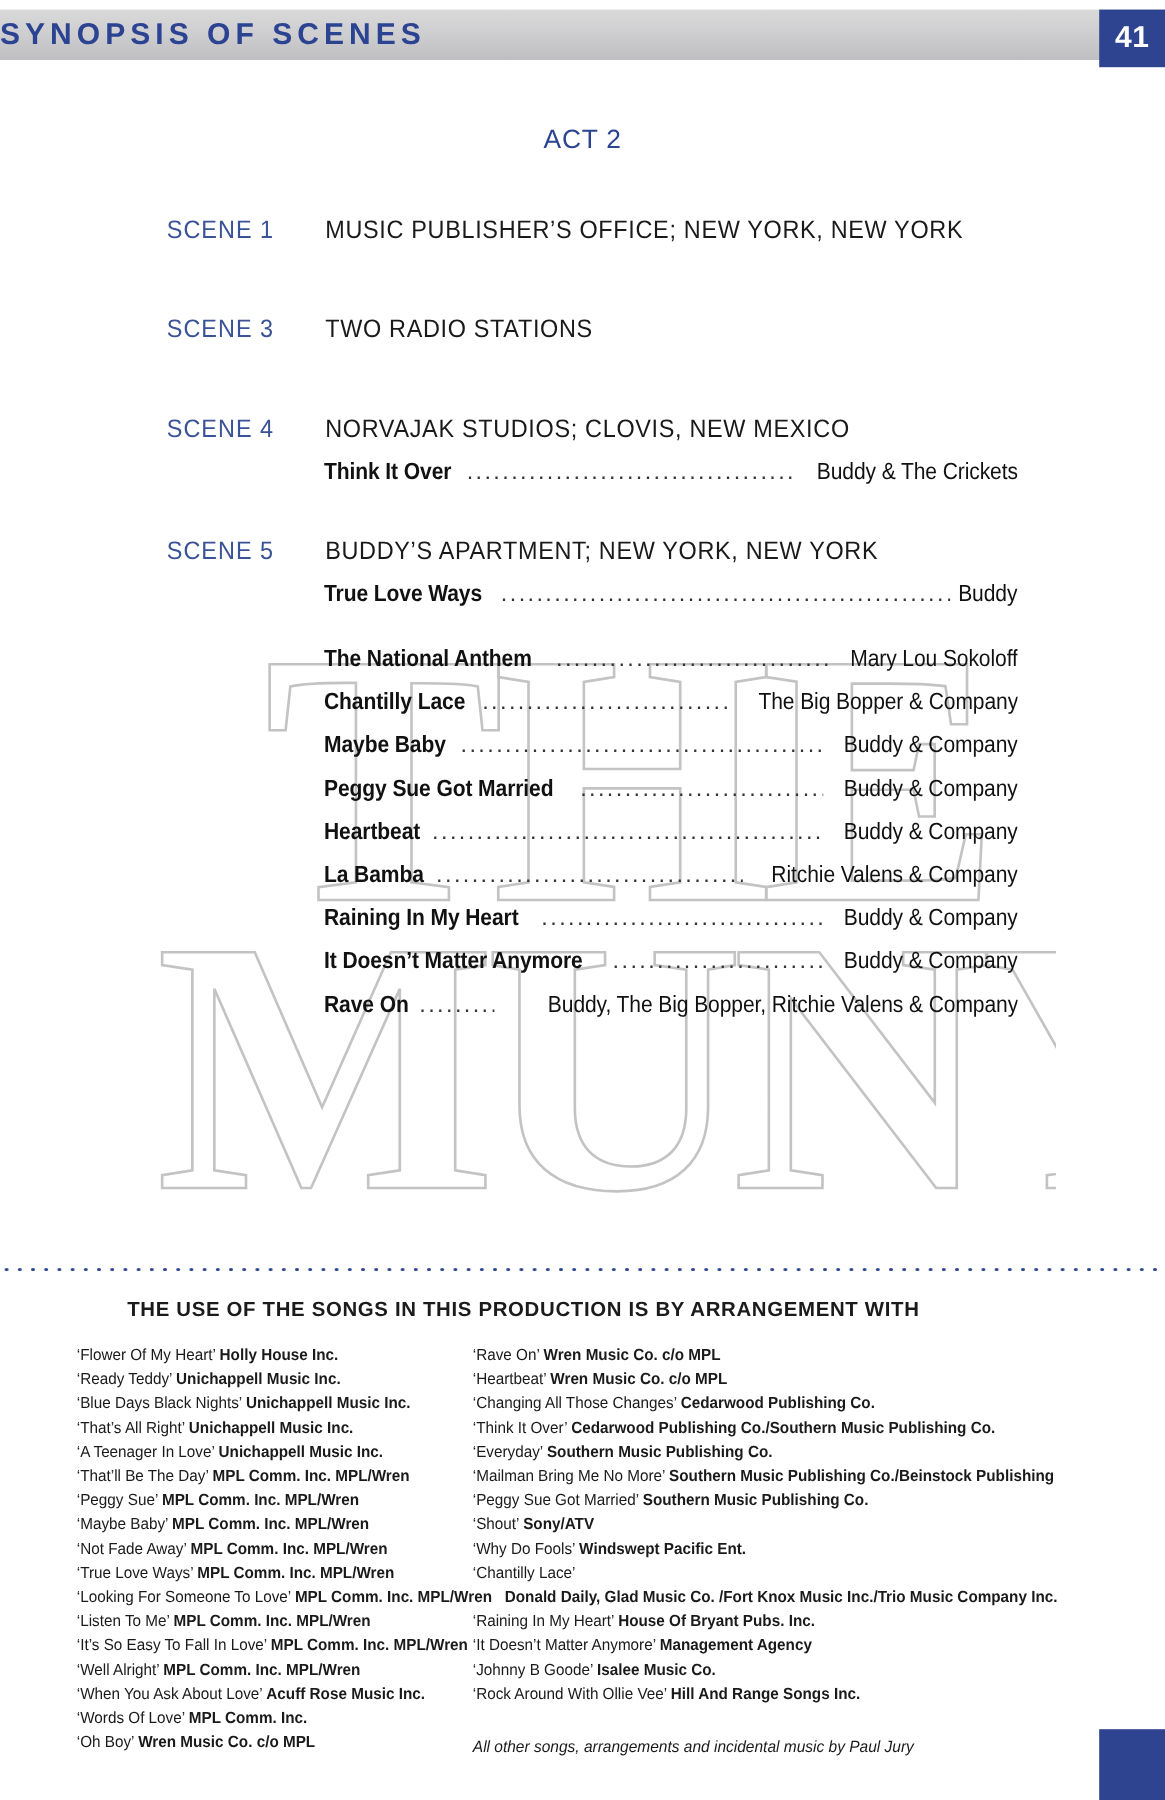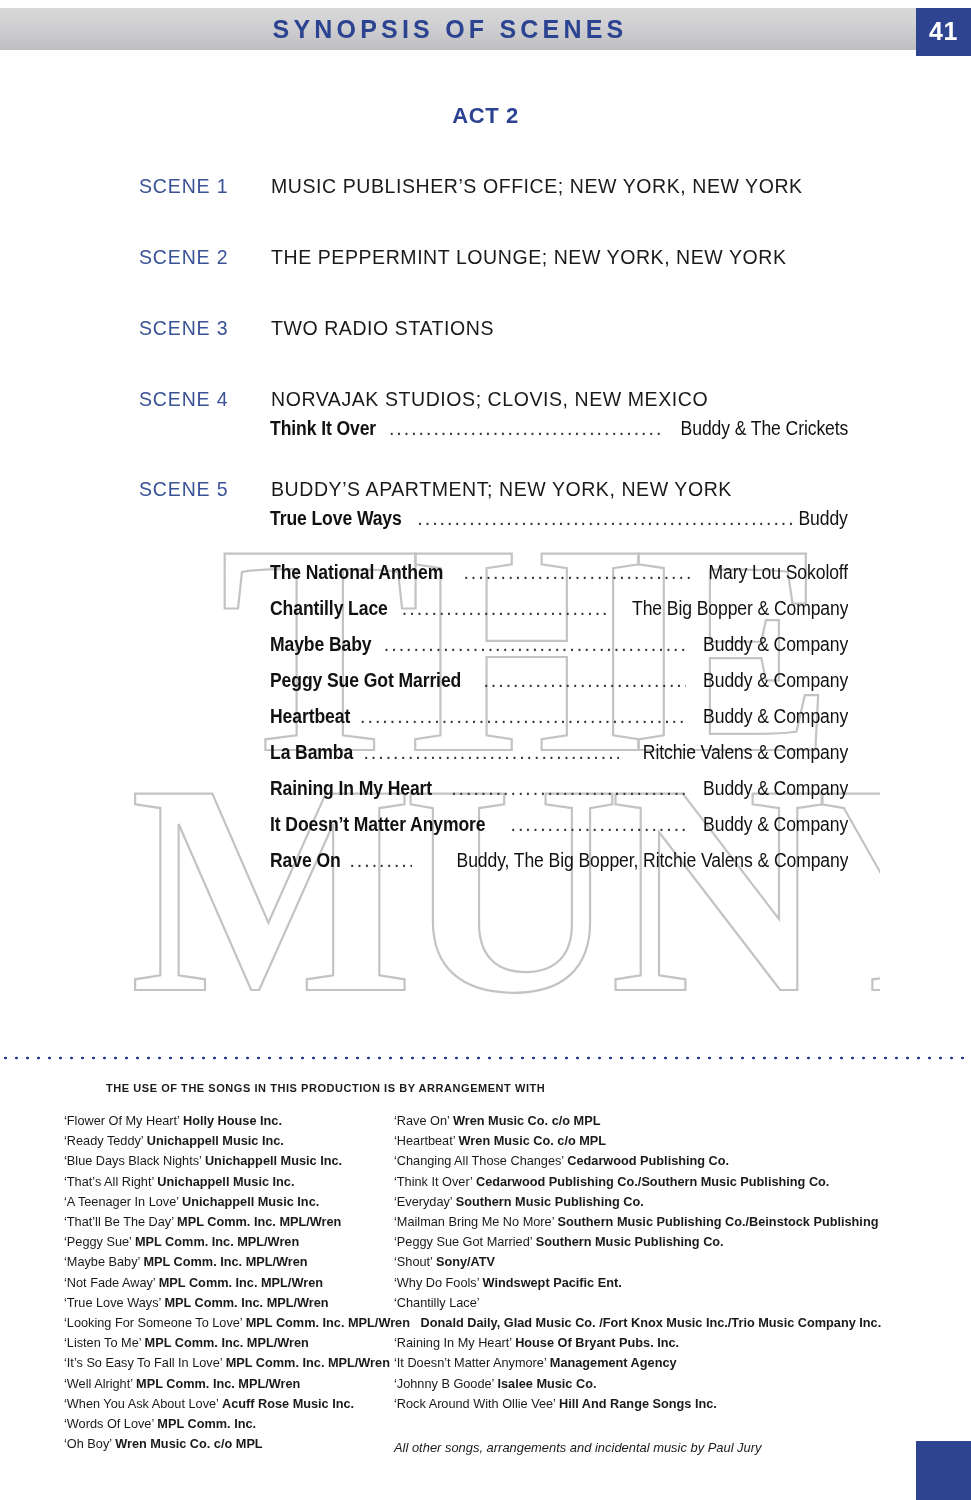--- a/index.html
+++ b/index.html
@@ -25,21 +25,21 @@
     height: 42px;
     background: linear-gradient(to bottom, #d9d9da 0%, #cfcfd1 45%, #c6c6c9 75%, #bfbfc2 100%);
   }
   .header-title {
     position: absolute;
     left: 0;
     top: 8px;
     width: 900px;
     height: 42px;
     line-height: 42px;
-    text-align: center;
+    text-align: left;
     color: #2c4391;
     font-size: 25px;
     font-weight: bold;
     letter-spacing: 4.2px;
     font-family: "Liberation Sans", sans-serif;
     white-space: nowrap;
   }
   .page-badge {
     position: absolute;
     left: 916px;
@@ -76,41 +76,42 @@
 
   
   .act-title {
     position: absolute;
     left: 0;
     top: 103px;
     width: 971px;
     text-align: center;
     color: #2c4391;
     font-size: 22px;
-    font-weight: bold;
+    font-weight: normal;
     letter-spacing: 0.6px;
     z-index: 2;
   }
 
   
   .scenes {
     position: absolute;
     left: 0;
     top: 168px;
     width: 971px;
     z-index: 2;
   }
   .scene {
     position: relative;
     margin-bottom: 0;
   }
   .scene-row {
     display: flex;
-    align-items: center;
+    align-items: flex-start;
     height: 36px;
+    margin-top: 12px;
   }
   .scene-label {
     width: 132px;
     margin-left: 139px;
     color: #3a5296;
     font-size: 21px;
     letter-spacing: 0.9px;
     font-weight: normal;
     white-space: nowrap;
     font-family: "Liberation Sans", sans-serif;
@@ -183,21 +184,21 @@
   .credits {
     position: absolute;
     left: 0;
     top: 1082px;
     width: 971px;
     z-index: 2;
   }
   .credits-heading {
     margin-left: 106px;
     color: #1b1b1b;
-    font-size: 11px;
+    font-size: 17px;
     font-weight: bold;
     letter-spacing: 0.55px;
     margin-bottom: 17px;
   }
   .credits-cols {
     display: flex;
     margin-left: 64px;
   }
   .credits-col-left { width: 330px; }
   .credits-col-right { width: 470px; }
@@ -258,27 +259,20 @@
     </svg>
   </div>
 
   <div class="act-title">ACT 2</div>
 
   <div class="scenes" id="scene-list">
       <div class="scene">
         <div class="scene-row">
           <div class="scene-label">SCENE 1</div>
           <div class="scene-desc">MUSIC PUBLISHER’S OFFICE; NEW YORK, NEW YORK</div>
-        </div>
-        <div class="scene-gap-lg"></div>
-      </div>
-      <div class="scene">
-        <div class="scene-row">
-          <div class="scene-label">SCENE 2</div>
-          <div class="scene-desc">THE PEPPERMINT LOUNGE; NEW YORK, NEW YORK</div>
         </div>
         <div class="scene-gap-lg"></div>
       </div>
       <div class="scene">
         <div class="scene-row">
           <div class="scene-label">SCENE 3</div>
           <div class="scene-desc">TWO RADIO STATIONS</div>
         </div>
         <div class="scene-gap-lg"></div>
       </div>

